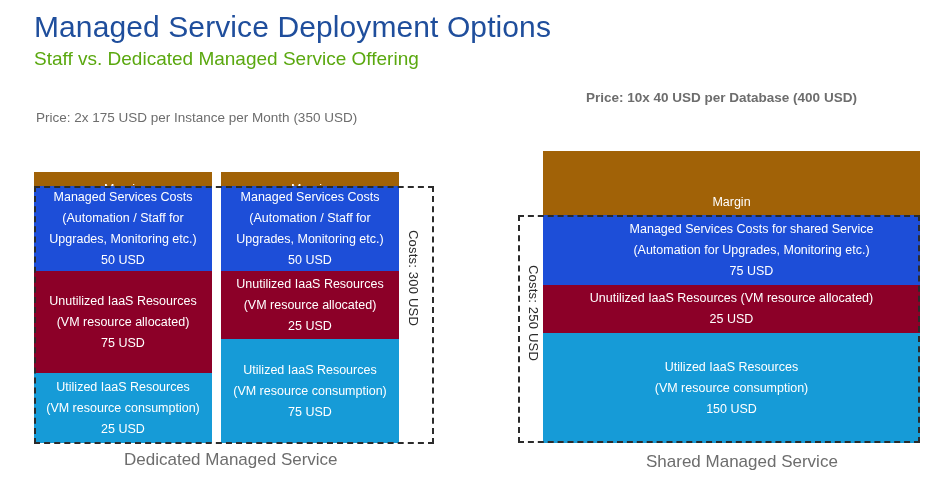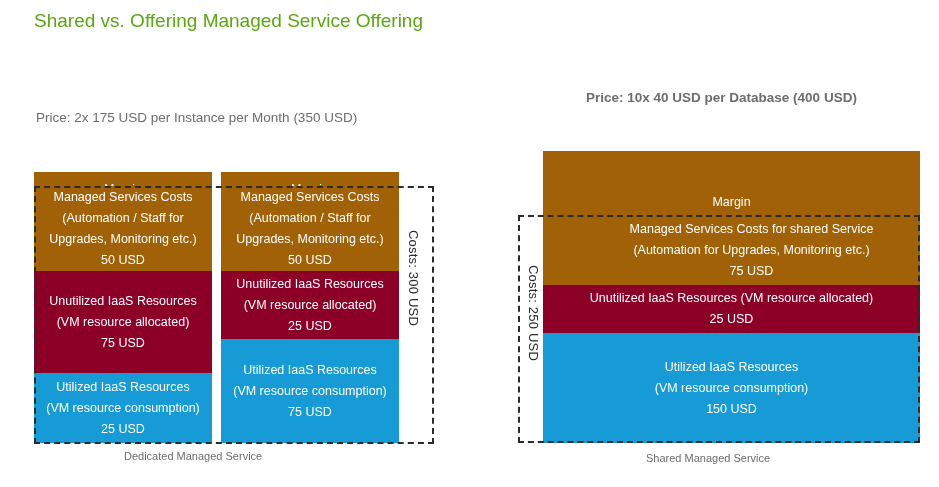--- a/index.html
+++ b/index.html
@@ -36,21 +36,21 @@
 
   
   .price-label {
     position: absolute;
     font-size: 13.5px;
     color: #6d6d6d;
     white-space: nowrap;
   }
   .caption {
     position: absolute;
-    font-size: 11px;
+    font-size: 17px;
     color: #6d6d6d;
     white-space: nowrap;
   }
 
   .stack { position: absolute; }
 
   .block {
     position: absolute;
     left: 0;
     width: 100%;
@@ -60,21 +60,21 @@
     flex-direction: column;
     align-items: center;
     justify-content: center;
     text-align: center;
     font-size: 12.5px;
     line-height: 21px;
     overflow: hidden;
   }
   .block .ln { display: block; white-space: nowrap; }
   .c-purple { background: #a16207; margin-top: 41px; }
-  .c-green  { background: #a16207; }
+  .c-green  { background: #1d4ed8; }
   .c-red    { background: #8c0028; }
   .c-blue   { background: #169bd7; }
 
   
   .srv-icon {
     position: absolute;
     border: 1.6px solid #ffffff;
     box-sizing: border-box;
     display: flex;
     align-items: center;
@@ -121,21 +121,22 @@
     white-space: nowrap;
     writing-mode: vertical-rl;
     text-orientation: mixed;
     letter-spacing: 0.2px;
   }
 </style>
 </head>
 <body>
 
 <div id="header">
-  <div class="subtitle">Shared vs. Offering Managed Service Offering</div>
+  <div class="title">Managed Service Deployment Options</div>
+  <div class="subtitle">Staff vs. Dedicated Managed Service Offering</div>
 </div>
 
 <div class="price-label" style="left:36px; top:110px;">Price: 2x 175 USD per Instance per Month (350 USD)</div>
 
 <div class="stack" style="left:34px; top:131px; width:178px; height:312px;">
 
   <div class="block c-purple" style="top:0px; height:55px;">
     <span class="ln">Margin</span>
     <span class="ln">25 USD</span>
   </div>

